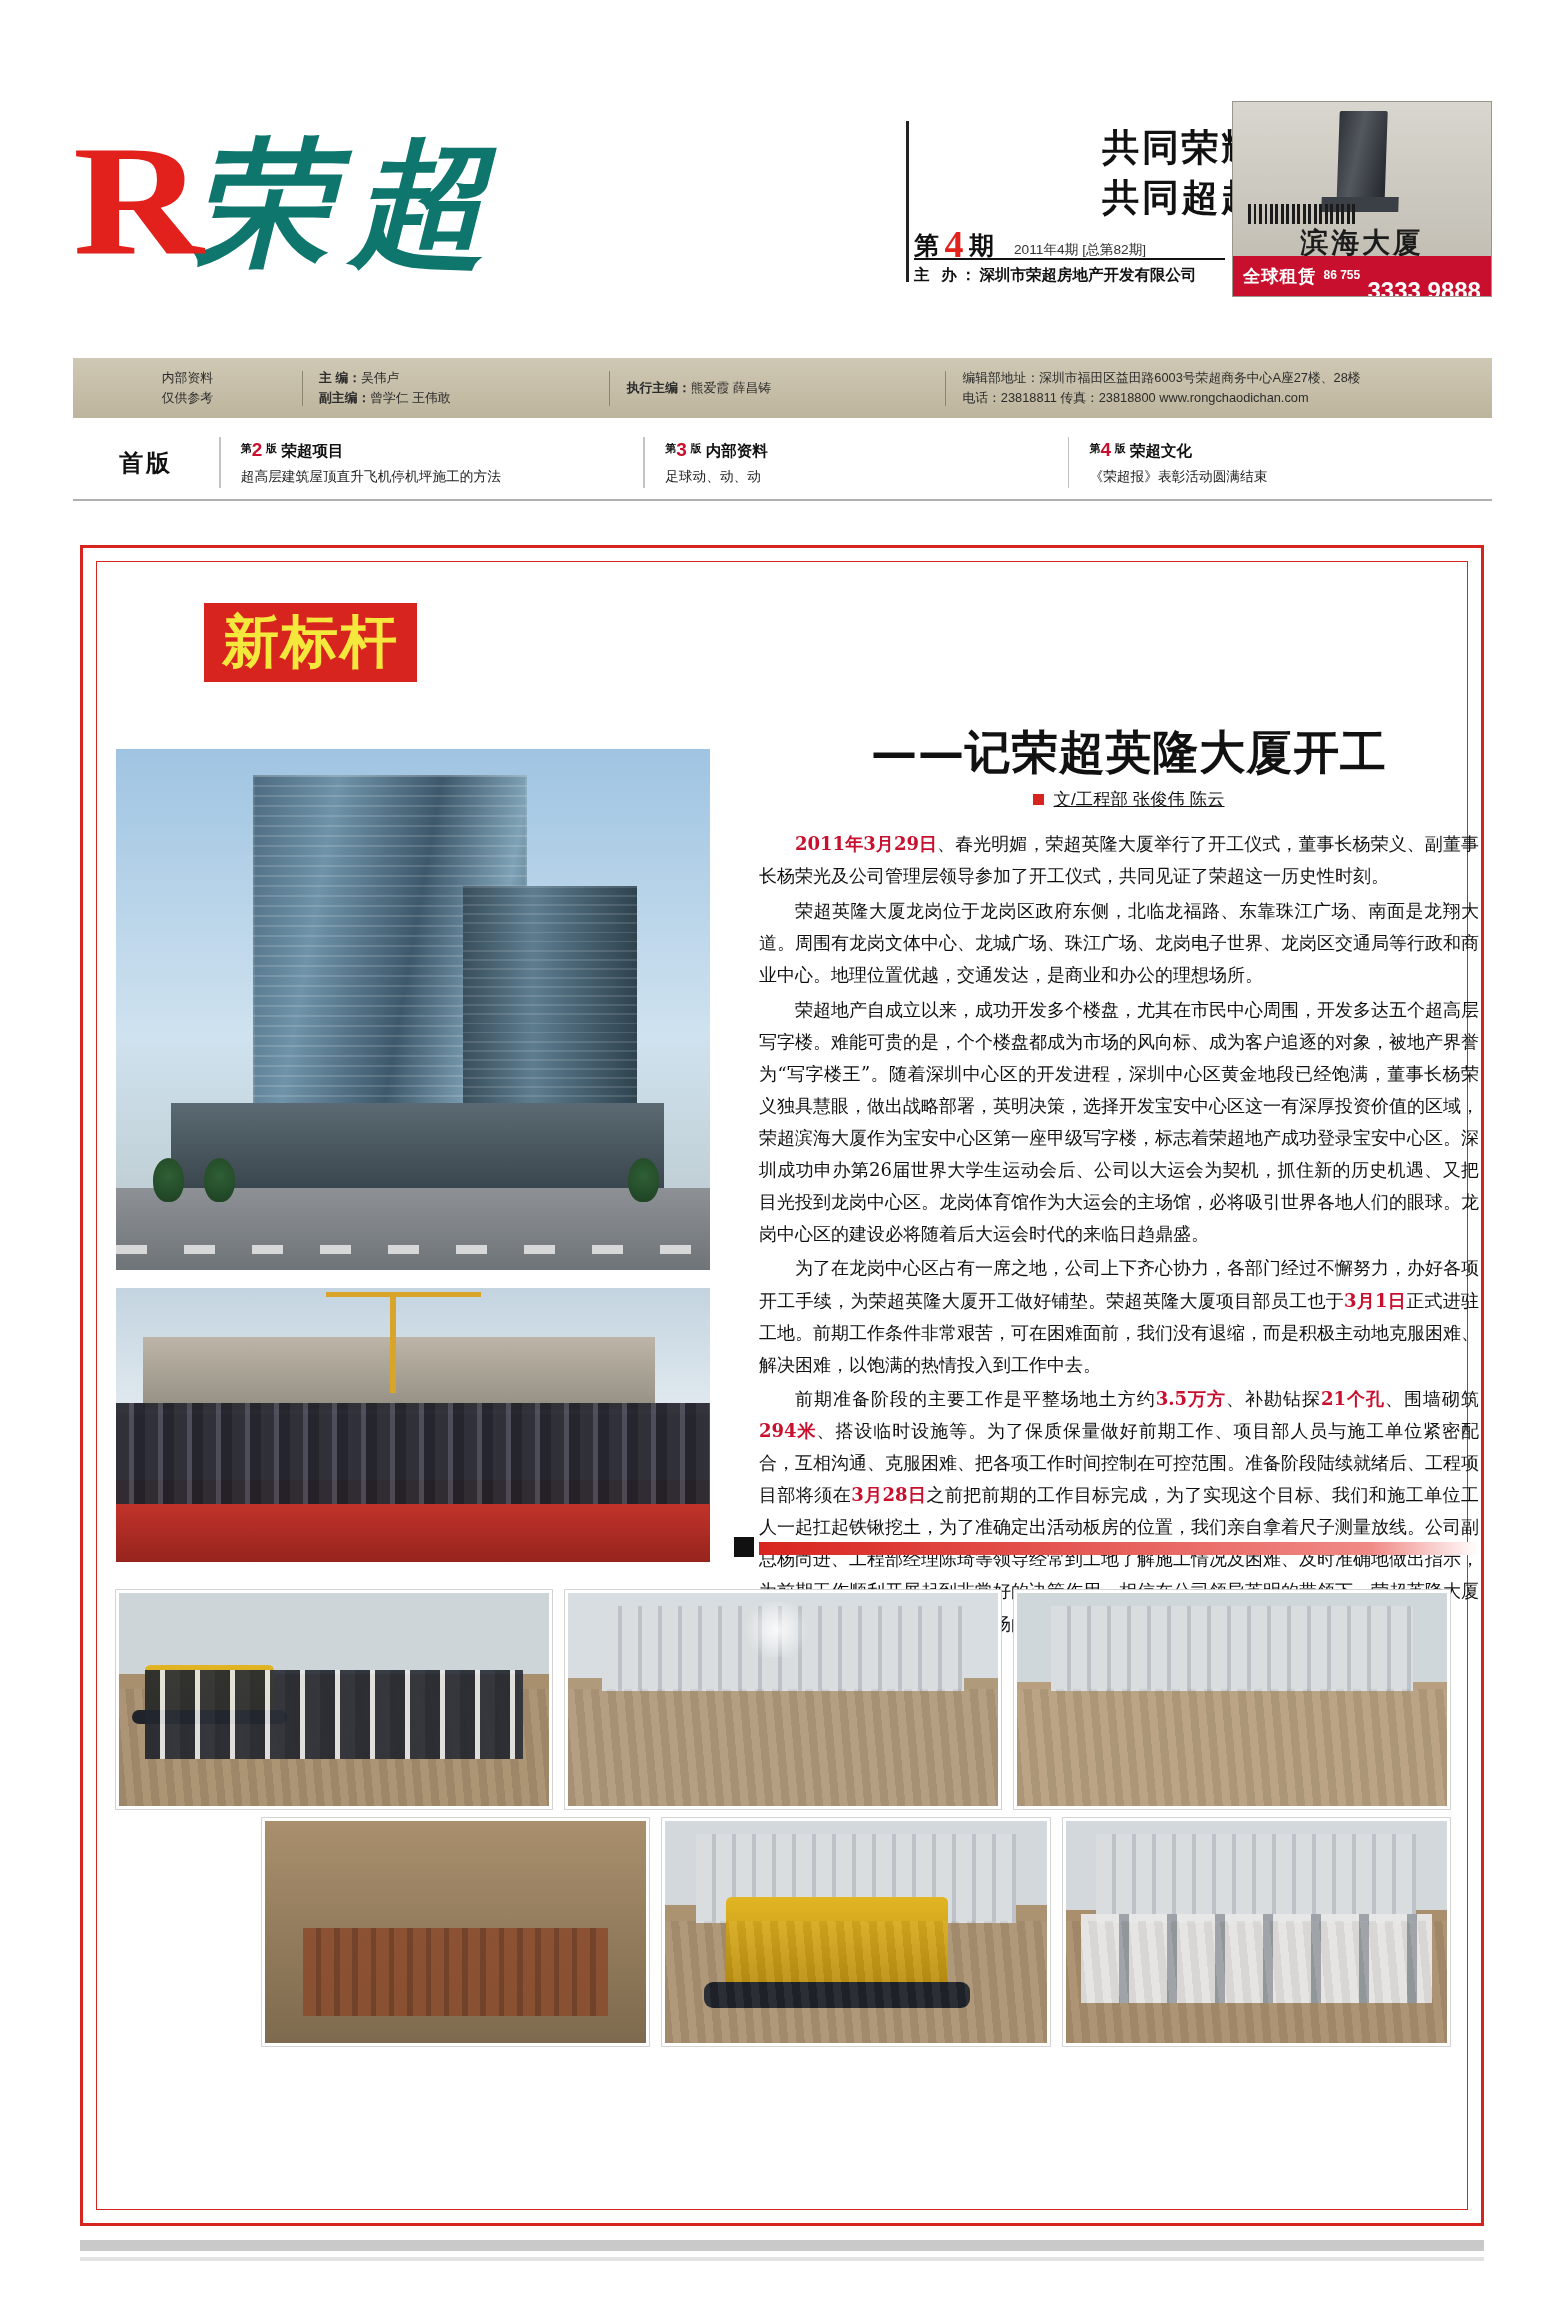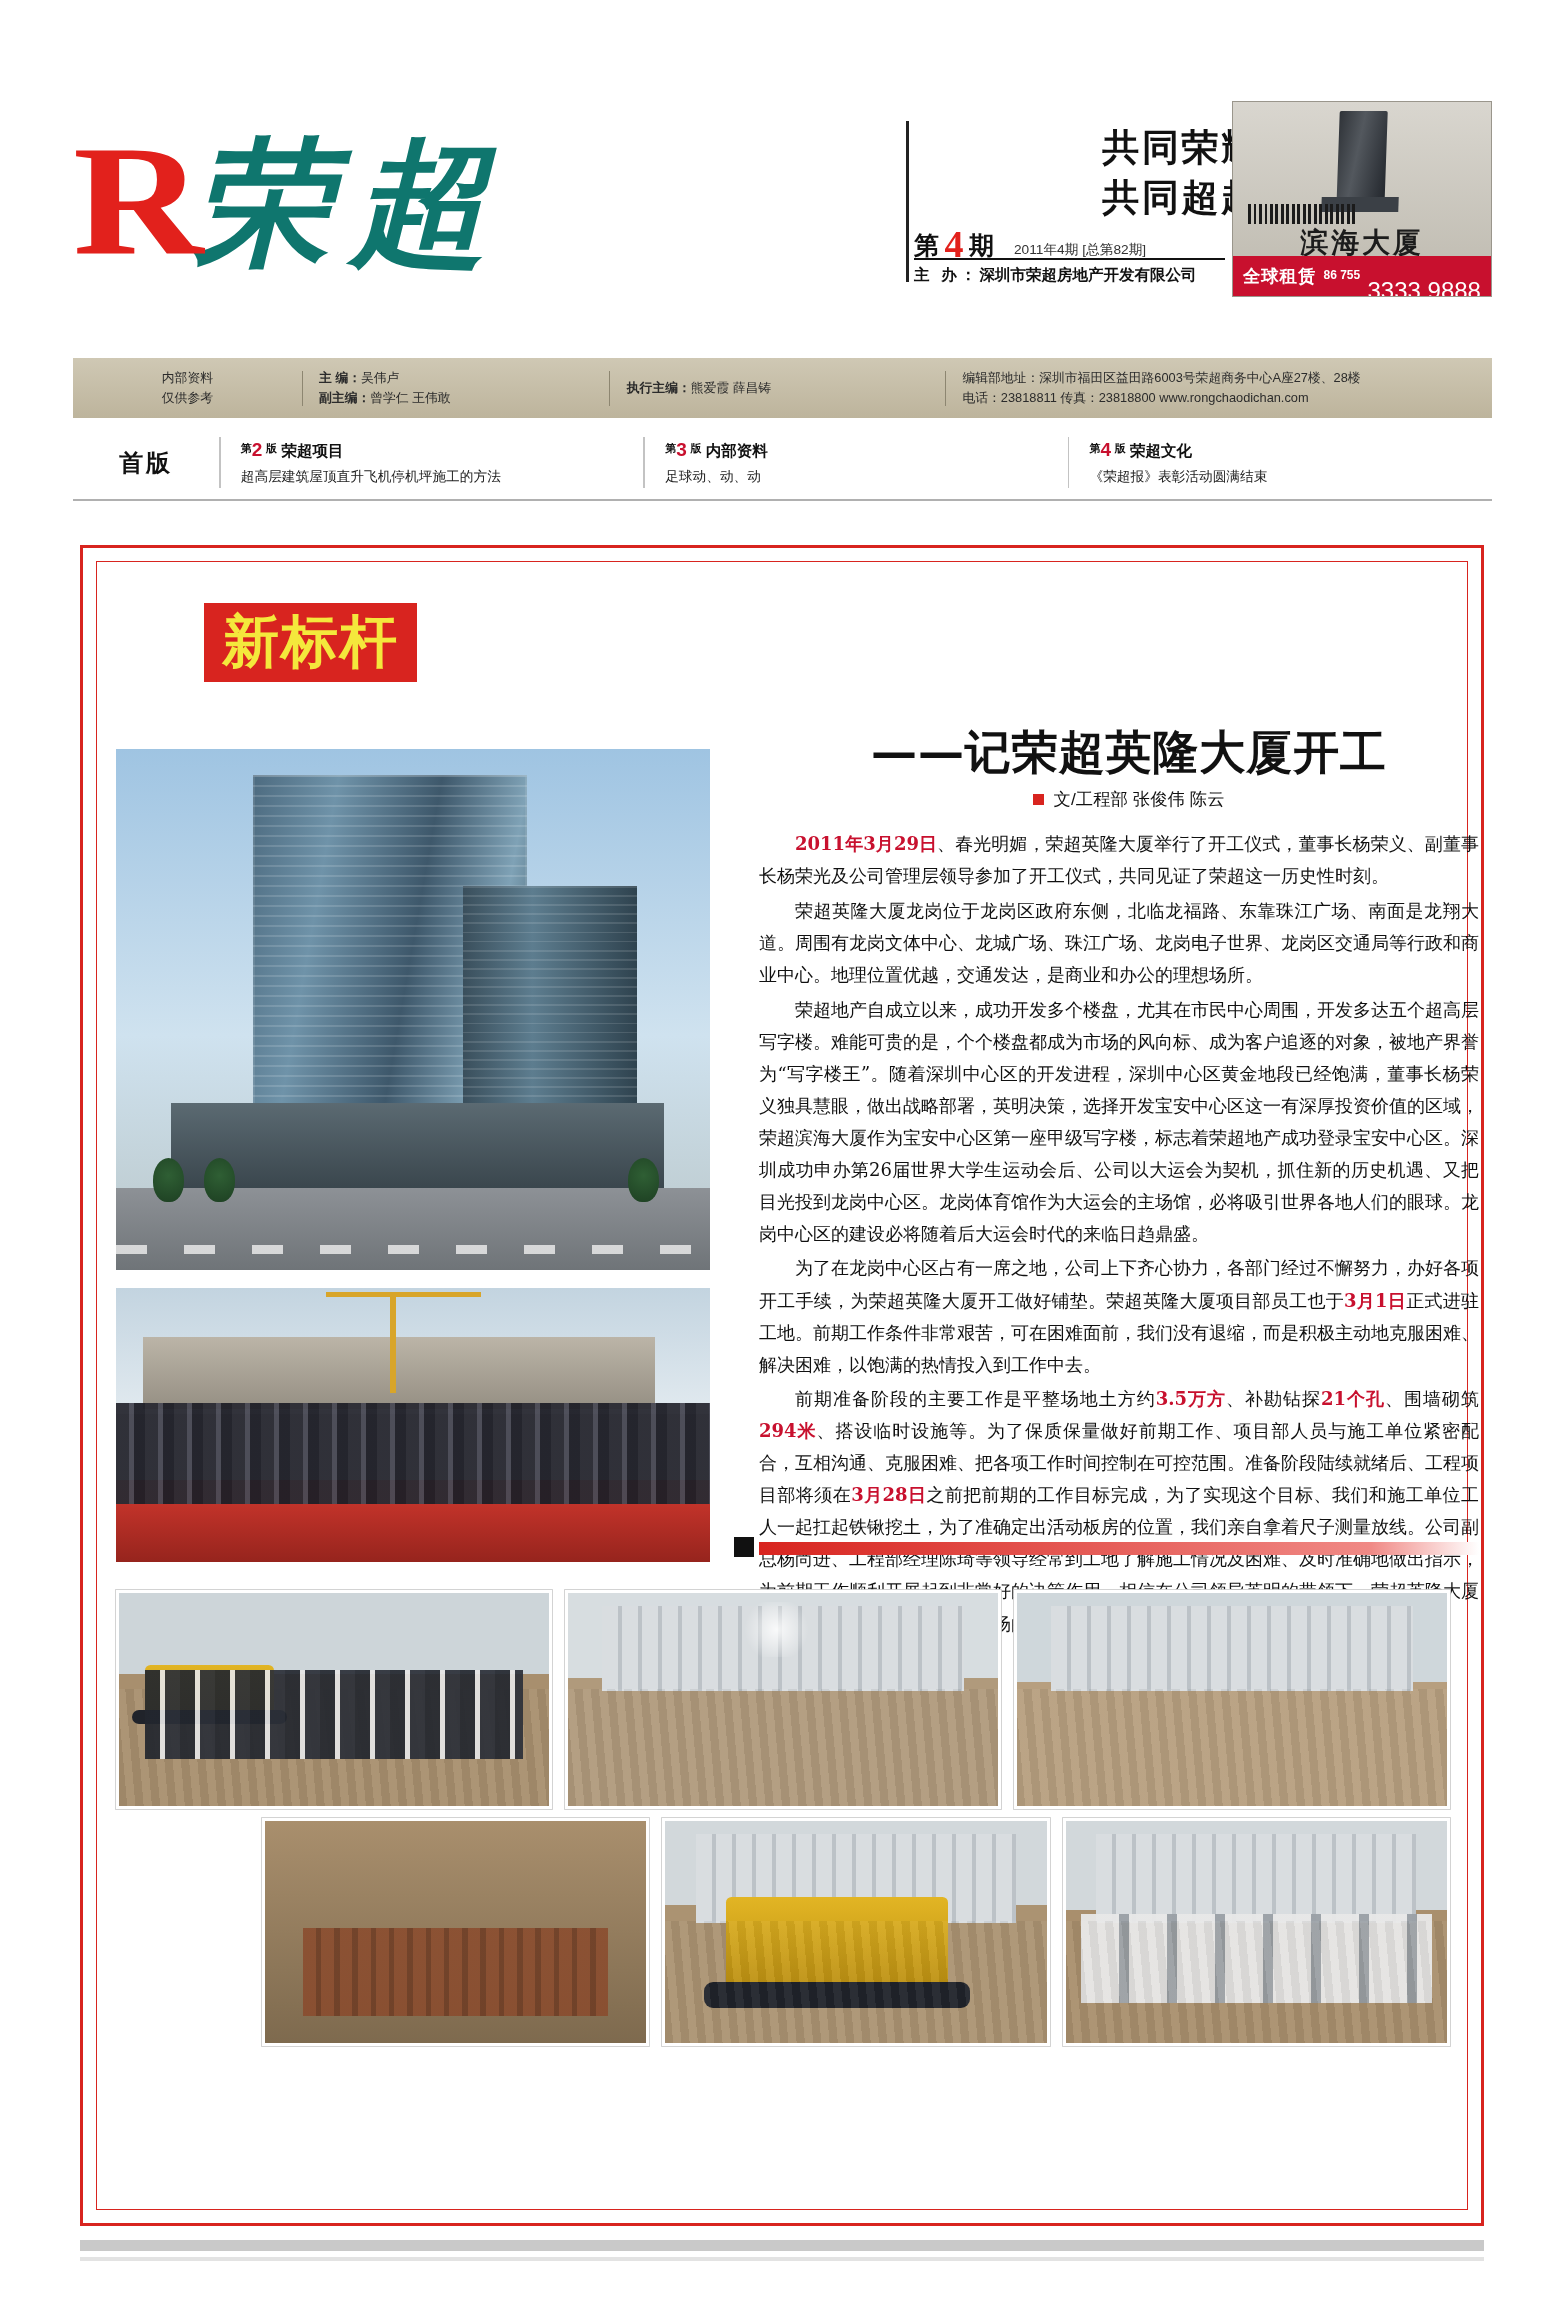--- a/index.html
+++ b/index.html
@@ -196,21 +196,21 @@
   }
   .ad-strip .phone {
     font-family: "Liberation Sans", sans-serif;
     font-weight: bold;
     font-size: 12px;
     line-height: 1.15;
     text-align: left;
   }
   .ad-strip .big {
     font-family: "Liberation Sans", sans-serif;
-    font-weight: normal;
+    font-weight: bold;
     font-size: 24px;
     margin-top: 29px;
   }
 
   
   .infobar {
     position: absolute;
     left: 73px;
     top: 358px;
     width: 1419px;
@@ -351,20 +351,21 @@
     white-space: nowrap;
   }
   .byline {
     position: absolute;
     left: 694px;
     top: 239px;
     width: 704px;
     text-align: center;
     font-size: 17.4px;
     color: #111;
+    text-decoration: underline;
   }
   .byline .sq {
     display: inline-block;
     width: 11px;
     height: 11px;
     background: #d8241f;
     margin-right: 9.1px;
   }
 
   

